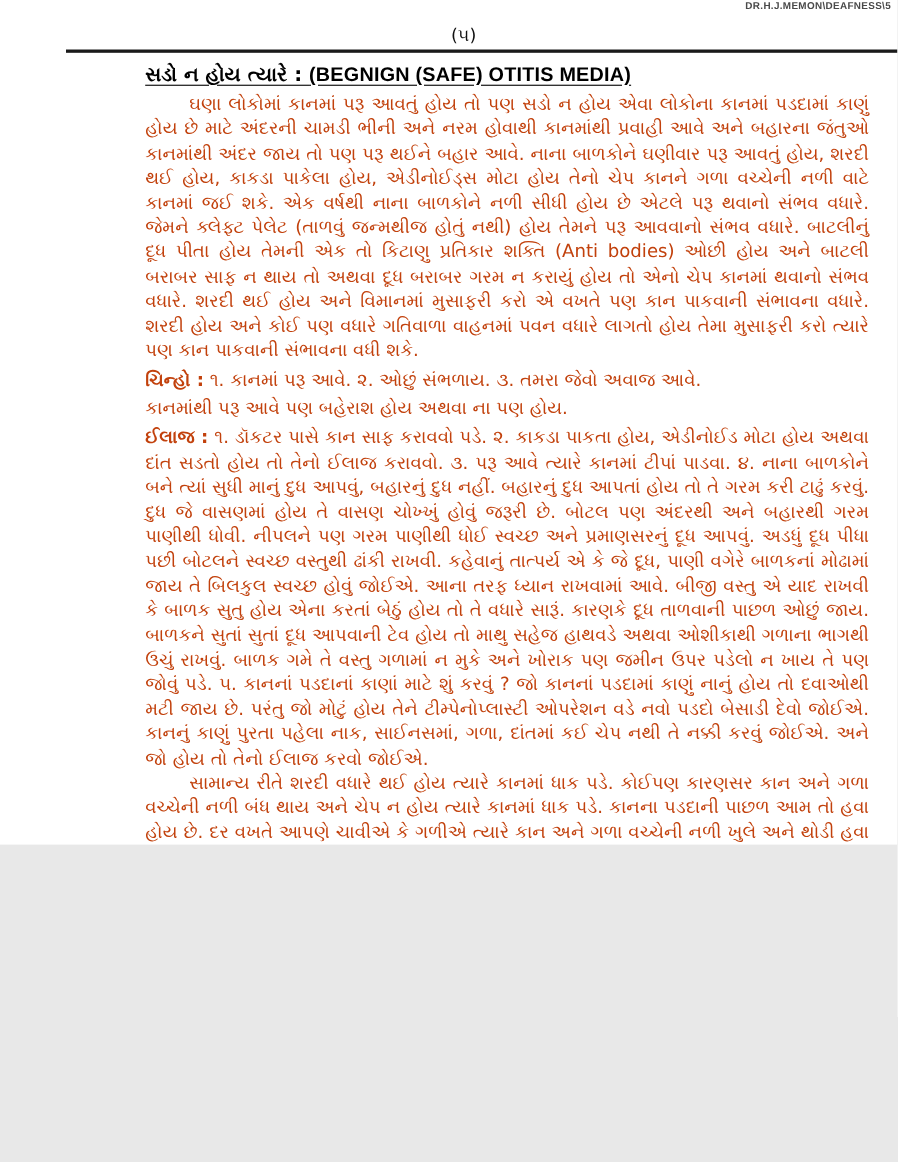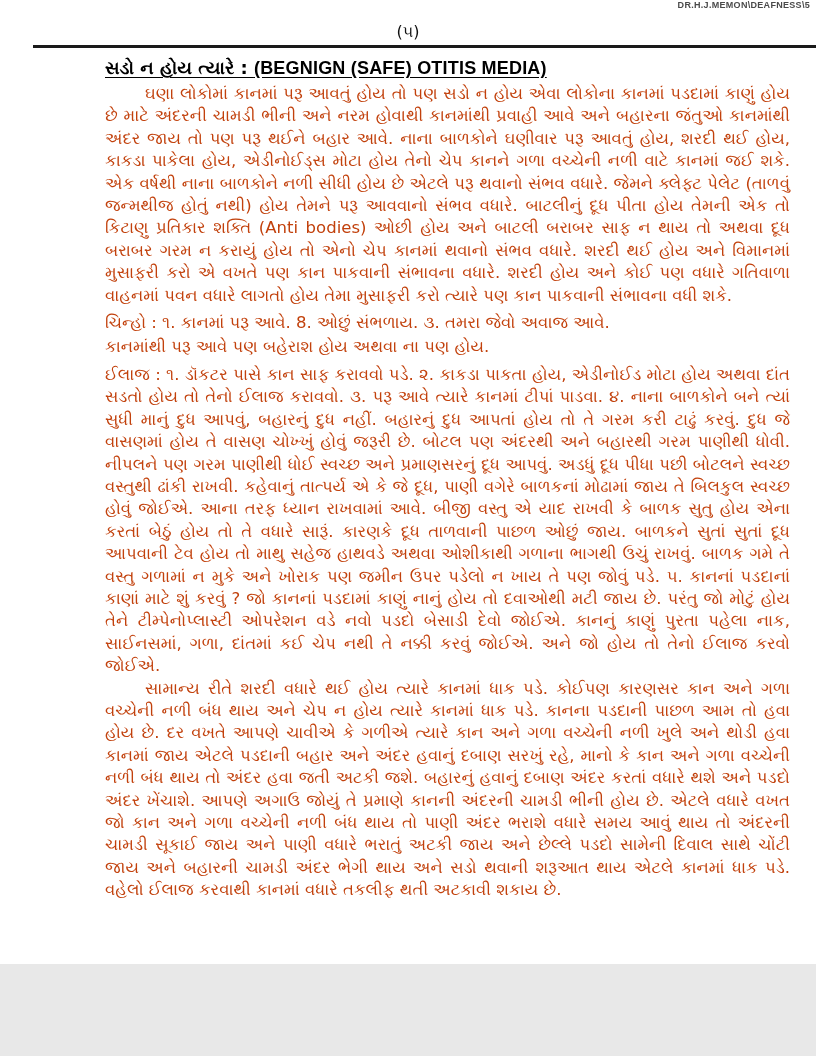--- a/index.html
+++ b/index.html
@@ -1,25 +1,26 @@
 <!DOCTYPE html>
 <html><head>
 <meta charset="utf-8">
 <style>
   * { box-sizing: border-box; }
   html, body { margin: 0; padding: 0; background: #e8e8e8; }
   .page {
     position: relative;
     width: 816px;
-    height: 964px;
+    height: 768px;
     margin: 0 auto;
     background: #ffffff;
     font-family: "DejaVu Sans", "Liberation Sans", sans-serif;
     color: #111;
     overflow: hidden;
+    padding-left: 27px;
   }
   .header-right {
     position: absolute;
     top: 0px;
     right: 6px;
     font-family: "Liberation Sans", sans-serif;
     font-size: 9px;
     letter-spacing: 0.3px;
     color: #4a4a4a;
     font-weight: bold;
@@ -52,42 +53,42 @@
   }
   .heading .en { font-family: "Liberation Sans", sans-serif; letter-spacing: 0.2px; }
   .body {
     margin: 0;
     font-size: 16.5px;
     line-height: 22.4px;
     text-align: justify;
     color: #c2410c;
   }
   .indent { text-indent: 40px; }
-  .bold { font-weight: normal; }
+  .bold { font-weight: bold; }
   .gap-sm { margin-top: 5px; }
   .gap-xs { margin-top: 2px; }
 </style>
 </head>
 <body>
 
 <div class="page">
 
   <div class="header-right">DR.H.J.MEMON\DEAFNESS\5</div>
 
   <div class="page-number">(૫)</div>
 
   <hr class="rule">
 
   <div class="content">
 
     <h2 class="heading"><span class="gu">સડો ન હોય ત્યારે : </span><span class="en">(BEGNIGN (SAFE) OTITIS MEDIA)</span></h2>
 
     <p class="body indent">ઘણા લોકોમાં કાનમાં પરૂ આવતું હોય તો પણ સડો ન હોય એવા લોકોના કાનમાં પડદામાં કાણું હોય છે માટે અંદરની ચામડી ભીની અને નરમ હોવાથી કાનમાંથી પ્રવાહી આવે અને બહારના જંતુઓ કાનમાંથી અંદર જાય તો પણ પરૂ થઈને બહાર આવે. નાના બાળકોને ઘણીવાર પરૂ આવતું હોય, શરદી થઈ હોય, કાકડા પાકેલા હોય, એડીનોઈડ્સ મોટા હોય તેનો ચેપ કાનને ગળા વચ્ચેની નળી વાટે કાનમાં જઈ શકે. એક વર્ષથી નાના બાળકોને નળી સીધી હોય છે એટલે પરૂ થવાનો સંભવ વધારે. જેમને ક્લેફ્ટ પેલેટ (તાળવું જન્મથીજ હોતું નથી) હોય તેમને પરૂ આવવાનો સંભવ વધારે. બાટલીનું દૂધ પીતા હોય તેમની એક તો કિટાણુ પ્રતિકાર શક્તિ (Anti bodies) ઓછી હોય અને બાટલી બરાબર સાફ ન થાય તો અથવા દૂધ બરાબર ગરમ ન કરાયું હોય તો એનો ચેપ કાનમાં થવાનો સંભવ વધારે. શરદી થઈ હોય અને વિમાનમાં મુસાફરી કરો એ વખતે પણ કાન પાકવાની સંભાવના વધારે. શરદી હોય અને કોઈ પણ વધારે ગતિવાળા વાહનમાં પવન વધારે લાગતો હોય તેમા મુસાફરી કરો ત્યારે પણ કાન પાકવાની સંભાવના વધી શકે.</p>
 
-    <p class="body gap-sm"><span class="bold">ચિન્હો :</span> <span>૧. કાનમાં પરૂ આવે.  8. ઓછું સંભળાય.  ૩. તમરા જેવો અવાજ આવે.</span></p>
+    <p class="body gap-sm"><span class="bold">ચિન્હો :</span> <span>૧. કાનમાં પરૂ આવે.  ૨. ઓછું સંભળાય.  ૩. તમરા જેવો અવાજ આવે.</span></p>
 
     <p class="body gap-xs">કાનમાંથી પરૂ આવે પણ બહેરાશ હોય અથવા ના પણ હોય.</p>
 
     <p class="body gap-sm"><span class="bold">ઈલાજ :</span> <span>૧. ડૉકટર પાસે કાન સાફ કરાવવો પડે.  ૨. કાકડા પાકતા હોય, એડીનોઈડ મોટા હોય અથવા દાંત સડતો હોય તો તેનો ઈલાજ કરાવવો.  ૩. પરૂ આવે ત્યારે કાનમાં ટીપાં પાડવા.  ૪. નાના બાળકોને બને ત્યાં સુધી માનું દુધ આપવું, બહારનું દુધ નહીં. બહારનું દુધ આપતાં હોય તો તે ગરમ કરી ટાઢું કરવું. દુધ જે વાસણમાં હોય તે વાસણ ચોખ્ખું હોવું જરૂરી છે. બોટલ પણ અંદરથી અને બહારથી ગરમ પાણીથી ધોવી. નીપલને પણ ગરમ પાણીથી ધોઈ સ્વચ્છ અને પ્રમાણસરનું દૂધ આપવું. અડધું દૂધ પીધા પછી બોટલને સ્વચ્છ વસ્તુથી ઢાંકી રાખવી. કહેવાનું તાત્પર્ય એ કે જે દૂધ, પાણી વગેરે બાળકનાં મોઢામાં જાય તે બિલકુલ સ્વચ્છ હોવું જોઈએ. આના તરફ ધ્યાન રાખવામાં આવે. બીજી વસ્તુ એ યાદ રાખવી કે બાળક સુતુ હોય એના કરતાં બેઠું હોય તો તે વધારે સારૂં. કારણકે દૂધ તાળવાની પાછળ ઓછું જાય. બાળકને સુતાં સુતાં દૂધ આપવાની ટેવ હોય તો માથુ સહેજ હાથવડે અથવા ઓશીકાથી ગળાના ભાગથી ઉચું રાખવું. બાળક ગમે તે વસ્તુ ગળામાં ન મુકે અને ખોરાક પણ જમીન ઉપર પડેલો ન ખાય તે પણ જોવું પડે.  ૫. કાનનાં પડદાનાં કાણાં માટે શું કરવું ? જો કાનનાં પડદામાં કાણું નાનું હોય તો દવાઓથી મટી જાય છે. પરંતુ જો મોટું હોય તેને ટીમ્પેનોપ્લાસ્ટી ઓપરેશન વડે નવો પડદો બેસાડી દેવો જોઈએ. કાનનું કાણું પુરતા પહેલા નાક, સાઈનસમાં, ગળા, દાંતમાં કઈ ચેપ નથી તે નક્કી કરવું જોઈએ. અને જો હોય તો તેનો ઈલાજ કરવો જોઈએ.</span></p>
 
 
     <p class="body indent">સામાન્ય રીતે શરદી વધારે થઈ હોય ત્યારે કાનમાં ધાક પડે. કોઈપણ કારણસર કાન અને ગળા વચ્ચેની નળી બંધ થાય અને ચેપ ન હોય ત્યારે કાનમાં ધાક પડે. કાનના પડદાની પાછળ આમ તો હવા હોય છે. દર વખતે આપણે ચાવીએ કે ગળીએ ત્યારે કાન અને ગળા વચ્ચેની નળી ખુલે અને થોડી હવા કાનમાં જાય એટલે પડદાની બહાર અને અંદર હવાનું દબાણ સરખું રહે, માનો કે કાન અને ગળા વચ્ચેની નળી બંધ થાય તો અંદર હવા જતી અટકી જશે. બહારનું હવાનું દબાણ અંદર કરતાં વધારે થશે અને પડદો અંદર ખેંચાશે. આપણે અગાઉ જોયું તે પ્રમાણે કાનની અંદરની ચામડી ભીની હોય છે. એટલે વધારે વખત જો કાન અને ગળા વચ્ચેની નળી બંધ થાય તો પાણી અંદર ભરાશે વધારે સમય આવું થાય તો અંદરની ચામડી સૂકાઈ જાય અને પાણી વધારે ભરાતું અટકી જાય અને છેલ્લે પડદો સામેની દિવાલ સાથે ચોંટી જાય અને બહારની ચામડી અંદર ભેગી થાય અને સડો થવાની શરૂઆત થાય એટલે કાનમાં ધાક પડે. વહેલો ઈલાજ કરવાથી કાનમાં વધારે તકલીફ થતી અટકાવી શકાય છે.</p>
 
   </div>
 </div>

